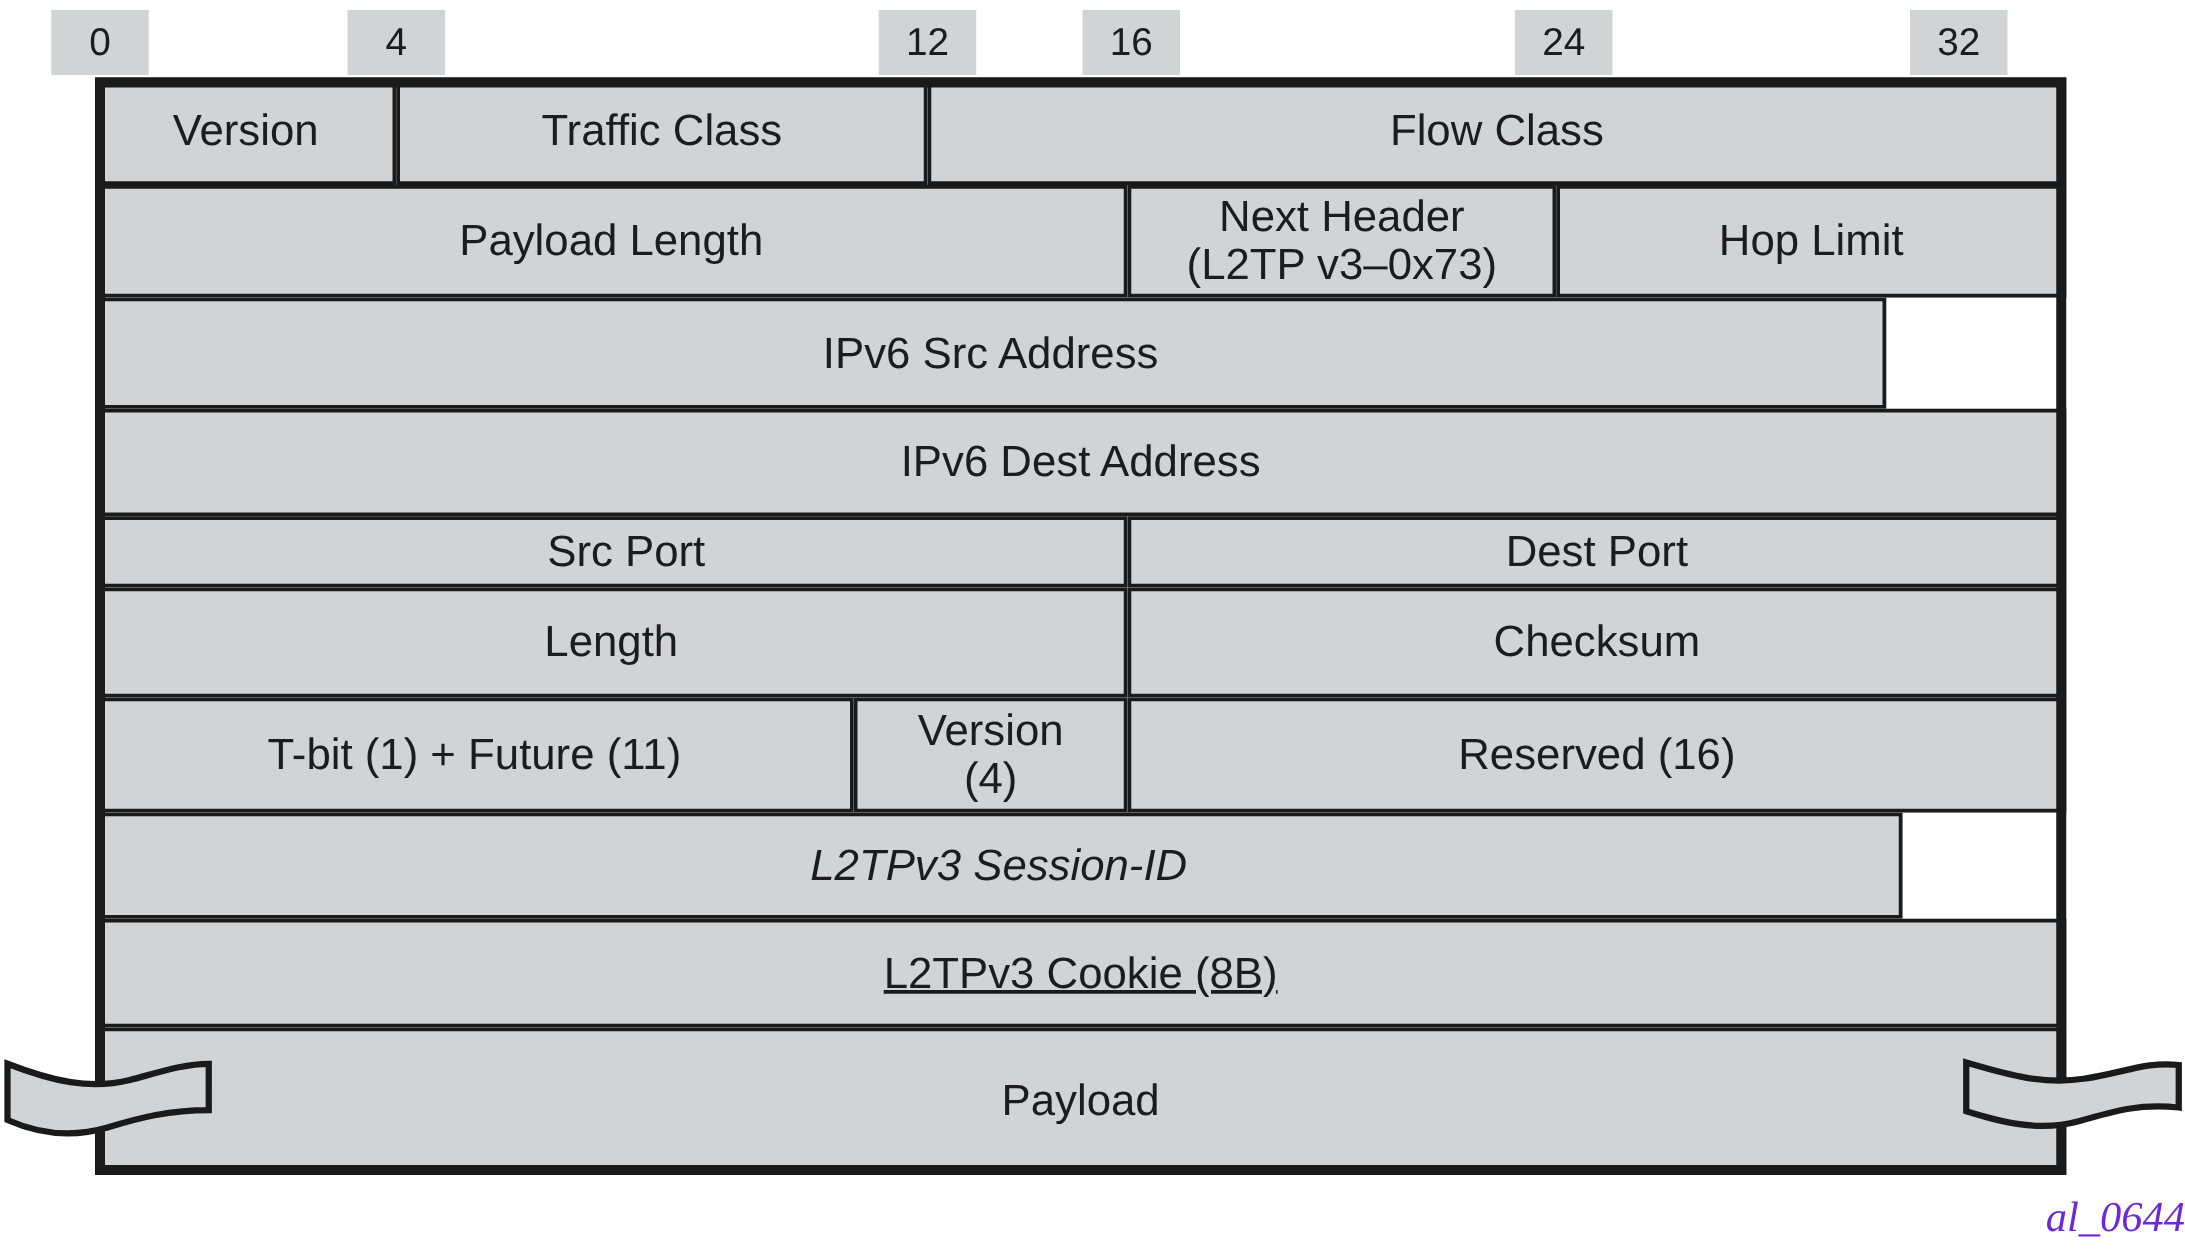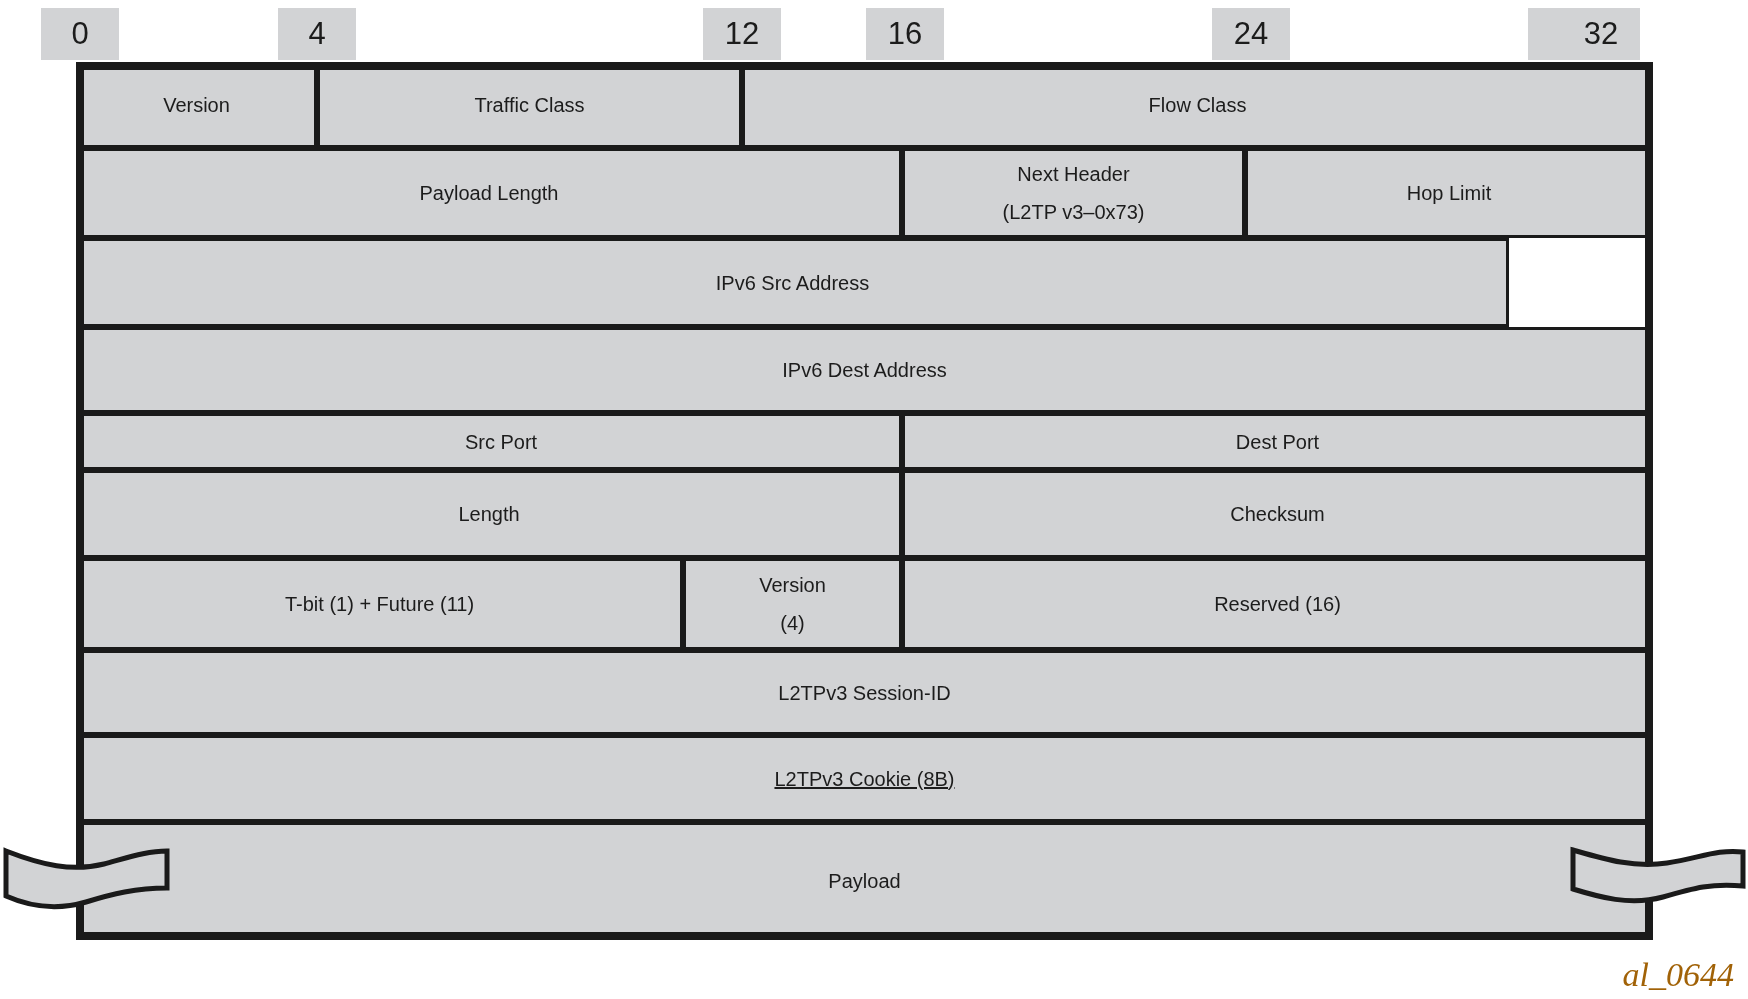--- a/index.html
+++ b/index.html
@@ -17,74 +17,74 @@
     display:flex;align-items:center;justify-content:center;
     font-size:31px;color:#1c1c1c;
   }
   .cell{
     position:absolute;
     box-sizing:border-box;
     background:#d2d3d5;
     border:3px solid #1a1a1a;
     display:flex;align-items:center;justify-content:center;
     text-align:center;
-    font-size:20px;line-height:38px;color:#1c1c1c;
+    font-size:35px;line-height:38px;color:#1c1c1c;
     white-space:pre-line;
   }
   #table-frame{
     position:absolute;
     box-sizing:border-box;
     border:8px solid #1a1a1a;
     pointer-events:none;
   }
   #ribbon-layer{
     position:absolute;left:0;top:0;width:1748px;height:999px;
     pointer-events:none;
   }
   #figure-code{
     position:absolute;
-    right:14px;top:956px;
+    right:0;top:956px;
     font-family:"Liberation Serif", serif;
     font-style:italic;
-    font-size:34px;color:#a16207;
+    font-size:34px;color:#6d28d9;
   }
 </style>
 </head>
 <body>
 
 <div id="canvas">
 
   <div id="ruler">
       <div class="ruler-label" style="left: 41px;">0</div>
       <div class="ruler-label" style="left: 278px;">4</div>
       <div class="ruler-label" style="left: 703px;">12</div>
       <div class="ruler-label" style="left: 866px;">16</div>
       <div class="ruler-label" style="left: 1212px;">24</div>
-      <div class="ruler-label" style="left: 1528px; padding-left: 34px;">32</div>
+      <div class="ruler-label" style="left: 1528px;">32</div>
     </div>
 
   <div id="table-body">
       <div class="cell" style="left: 76px; top: 62px; width: 241px; height: 86px;">Version</div>
       <div class="cell" style="left: 317px; top: 62px; width: 425px; height: 86px;">Traffic Class</div>
       <div class="cell" style="left: 742px; top: 62px; width: 911px; height: 86px;">Flow Class</div>
       <div class="cell" style="left: 76px; top: 148px; width: 826px; height: 90px;">Payload Length</div>
       <div class="cell" style="left: 902px; top: 148px; width: 343px; height: 90px;">Next Header
 (L2TP v3–0x73)</div>
       <div class="cell" style="left: 1245px; top: 148px; width: 408px; height: 90px;">Hop Limit</div>
       <div class="cell" style="left: 76px; top: 238px; width: 1433px; height: 89px;">IPv6 Src Address</div>
       <div class="cell" style="left: 76px; top: 327px; width: 1577px; height: 86px;">IPv6 Dest Address</div>
       <div class="cell" style="left: 76px; top: 413px; width: 826px; height: 57px; padding-left: 24px;">Src Port</div>
       <div class="cell" style="left: 902px; top: 413px; width: 751px; height: 57px;">Dest Port</div>
       <div class="cell" style="left: 76px; top: 470px; width: 826px; height: 88px;">Length</div>
       <div class="cell" style="left: 902px; top: 470px; width: 751px; height: 88px;">Checksum</div>
       <div class="cell" style="left: 76px; top: 558px; width: 607px; height: 92px;">T-bit (1) + Future (11)</div>
       <div class="cell" style="left: 683px; top: 558px; width: 219px; height: 92px;">Version
 (4)</div>
       <div class="cell" style="left: 902px; top: 558px; width: 751px; height: 92px;">Reserved (16)</div>
-      <div class="cell" style="left: 76px; top: 650px; width: 1577px; height: 85px;">L2TPv3 Session-ID</div>
+      <div class="cell" style="left: 76px; top: 650px; width: 1446px; height: 85px; font-style: italic;">L2TPv3 Session-ID</div>
       <div class="cell" style="left: 76px; top: 735px; width: 1577px; height: 87px; text-decoration: underline;">L2TPv3 Cookie (8B)</div>
       <div class="cell" style="left: 76px; top: 822px; width: 1577px; height: 118px;">Payload</div>
     </div>
 
   <div id="table-frame" style="left: 76px; top: 62px; width: 1577px; height: 878px;"></div>
 
   <svg id="ribbon-layer" viewBox="0 0 1748 999" xmlns="http://www.w3.org/2000/svg">
     <path d="M 6,851 C 42,865 72,872 104,864 C 130,857 148,851 167,851 L 167,888
          C 136,888 112,894 86,902 C 52,912 24,904 6,896 Z" fill="#d2d3d5" stroke="#1a1a1a" stroke-width="5"></path>
     <path d="M 1573,850 C 1604,859 1633,868 1667,863 C 1700,858 1717,849 1743,852 L 1743,886

